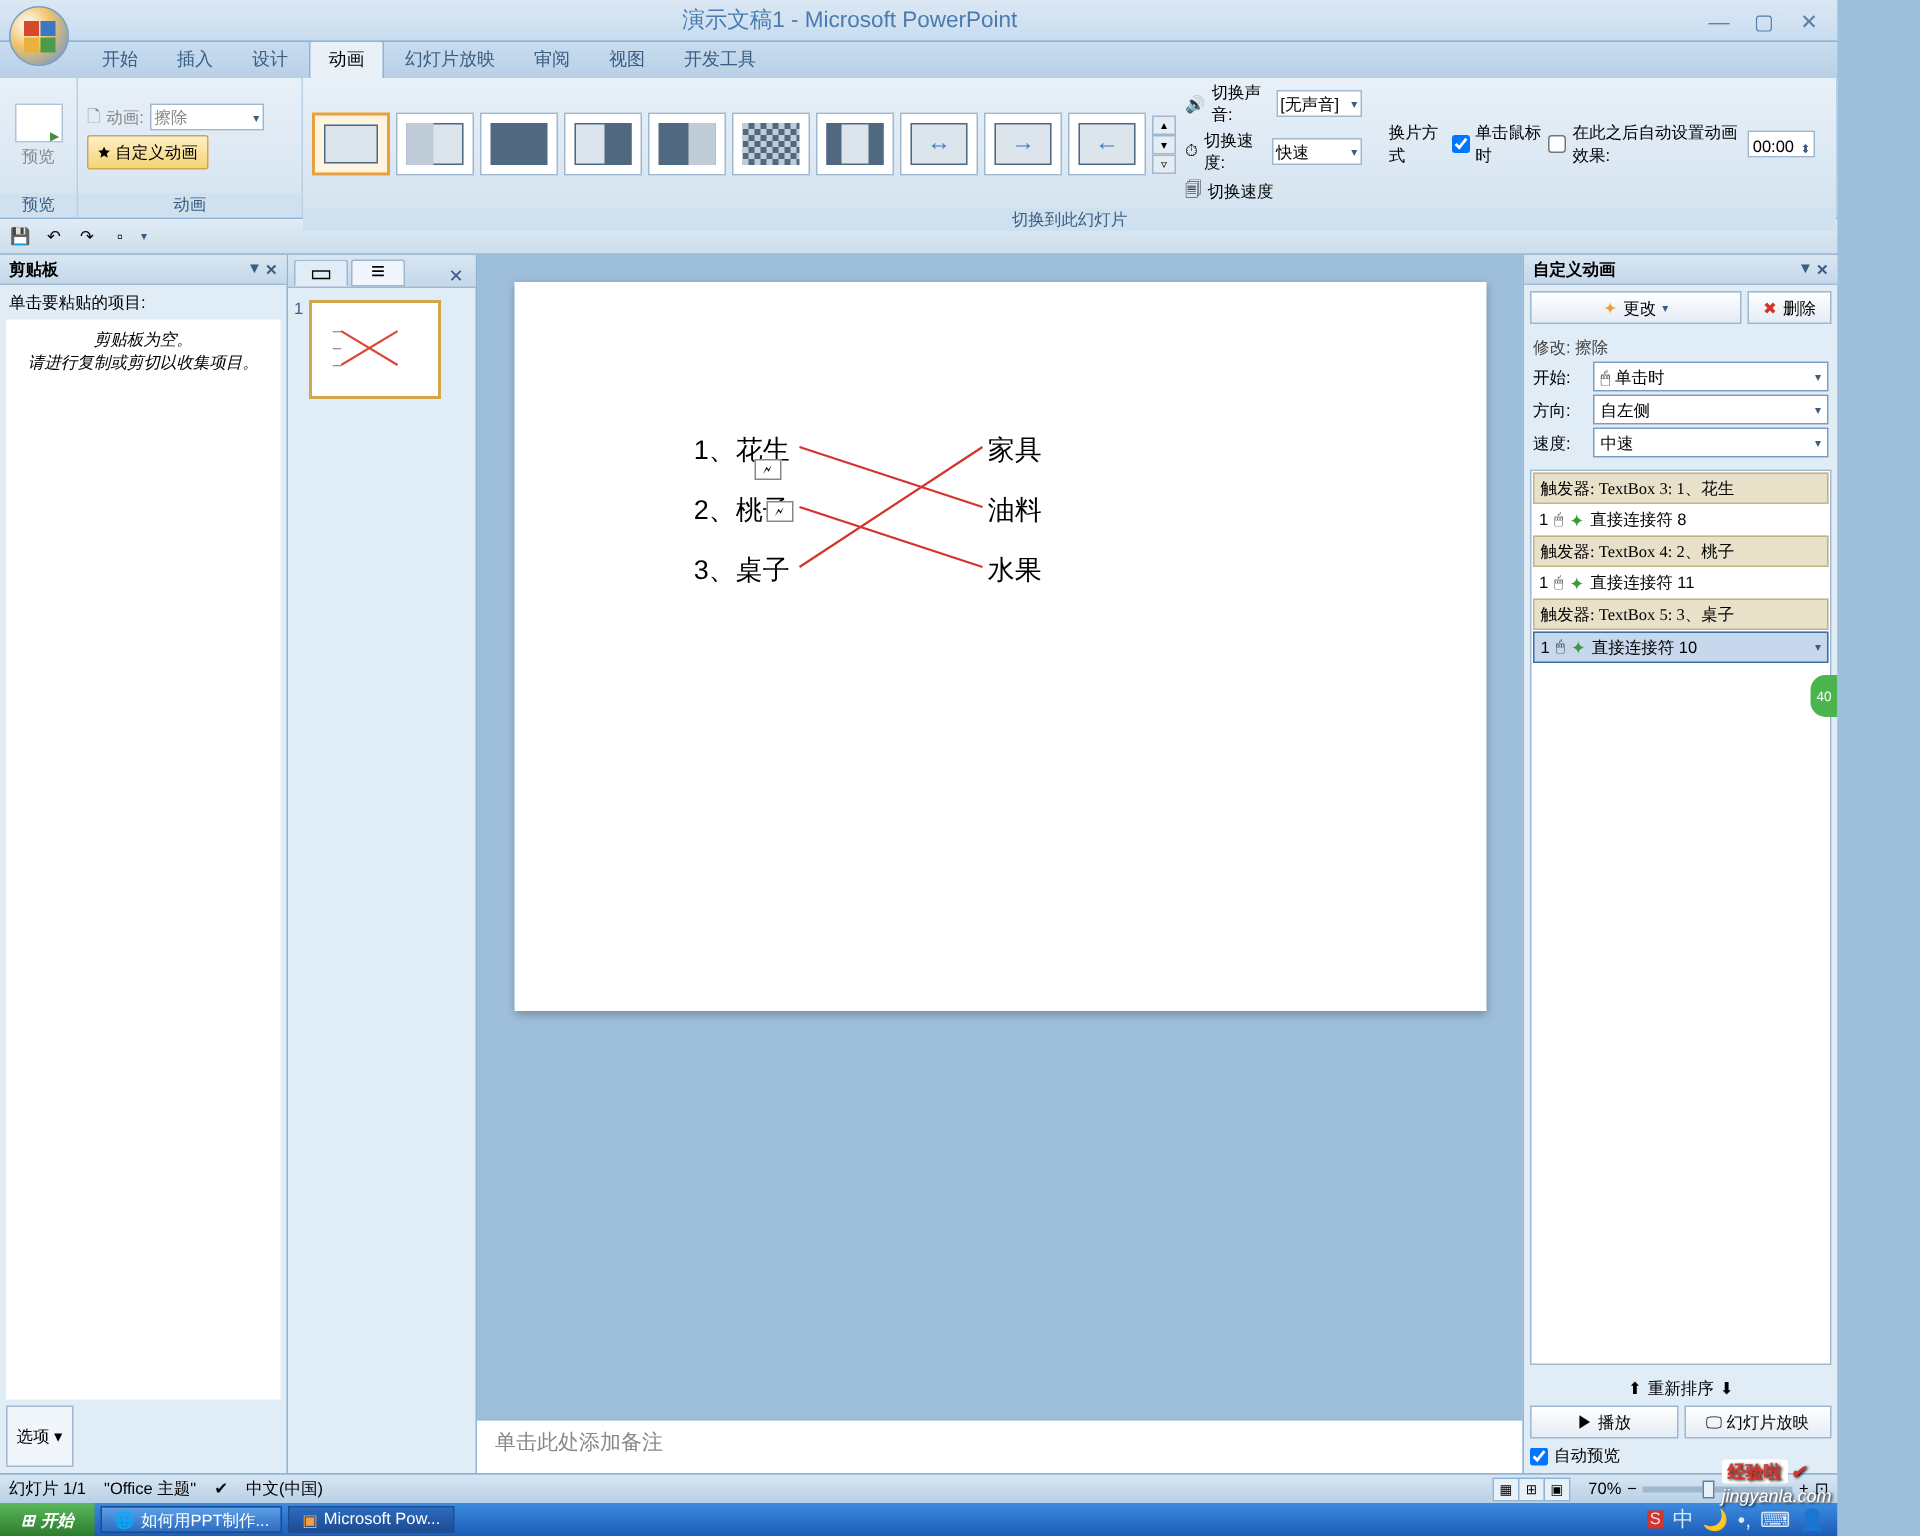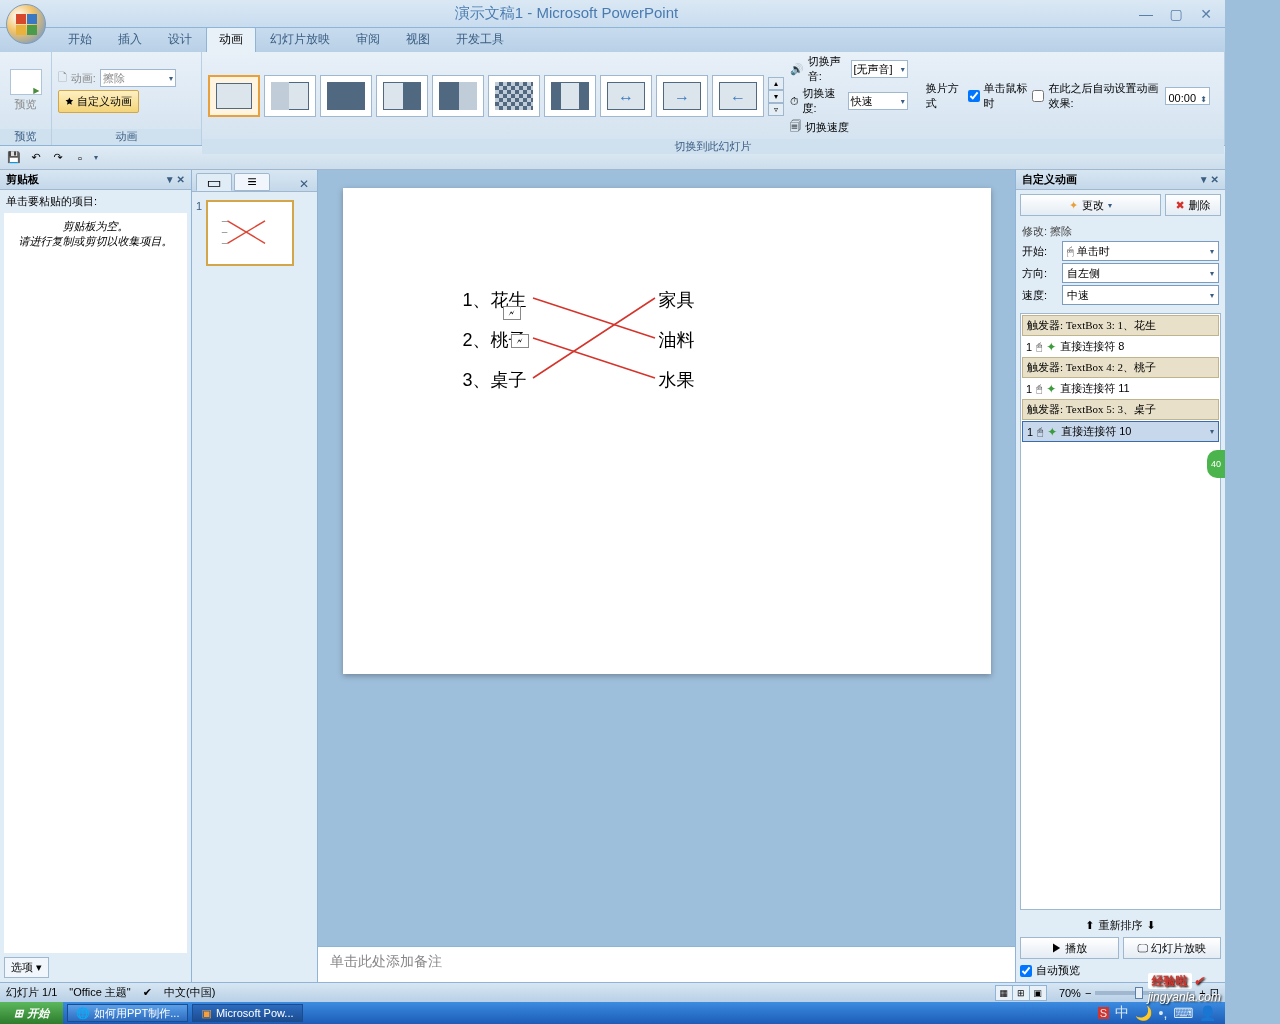--- a/index.html
+++ b/index.html
@@ -66,21 +66,21 @@
 
 .clip-pane { width: 192px; background: #e0ecf6; border-right: 1px solid #8fb4d6; display: flex; flex-direction: column; font-size: 11px; }
 .pane-header { height: 20px; background: linear-gradient(#d8e6f2,#c4d8ea); display: flex; align-items: center; justify-content: space-between; padding: 0 6px; font-weight: bold; border-bottom: 1px solid #a0b8cf; }
 .pane-header .ctl { display: flex; gap: 2px; }
 .pane-header .ctl span { cursor: pointer; color: #3a5d82; font-size: 10px; }
 .clip-toolbar { display: flex; gap: 4px; padding: 4px; }
 .clip-toolbar button { flex: 1; font-size: 11px; padding: 2px; border: 1px solid #a0b8cf; background: #f0f6fb; cursor: pointer; }
 .clip-msg { padding: 4px 6px; }
 .clip-empty { flex: 1; background: #fff; margin: 0 4px; padding: 6px; font-style: italic; text-align: center; font-family: "SimSun"; }
 .clip-footer { padding: 4px; }
-.clip-footer button { font-size: 11px; padding: 2px 6px; border: 1px solid #a0b8cf; background: #f0f6fb; }
+.clip-footer button { font-size: 11px; padding: 12px 6px; border: 1px solid #a0b8cf; background: #f0f6fb; }
 
 
 .thumb-pane { width: 126px; background: #e0ecf6; border-right: 1px solid #8fb4d6; display: flex; flex-direction: column; }
 .thumb-tabs { height: 22px; display: flex; align-items: flex-end; padding: 0 4px; gap: 2px; border-bottom: 1px solid #a0b8cf; background: linear-gradient(#d8e6f2,#c4d8ea); }
 .thumb-tabs .t { width: 36px; height: 18px; border: 1px solid #a0b8cf; background: #f0f6fb; border-radius: 2px 2px 0 0; display: flex; align-items: center; justify-content: center; cursor: pointer; }
 .thumb-tabs .t.active { background: #e0ecf6; border-bottom-color: #e0ecf6; }
 .thumb-tabs .close { margin-left: auto; cursor: pointer; color: #3a5d82; font-size: 12px; padding: 0 4px; }
 .thumb-list { padding: 8px 4px; }
 .thumb-item { display: flex; gap: 4px; }
 .thumb-num { font-size: 11px; color: #3a5d82; }

